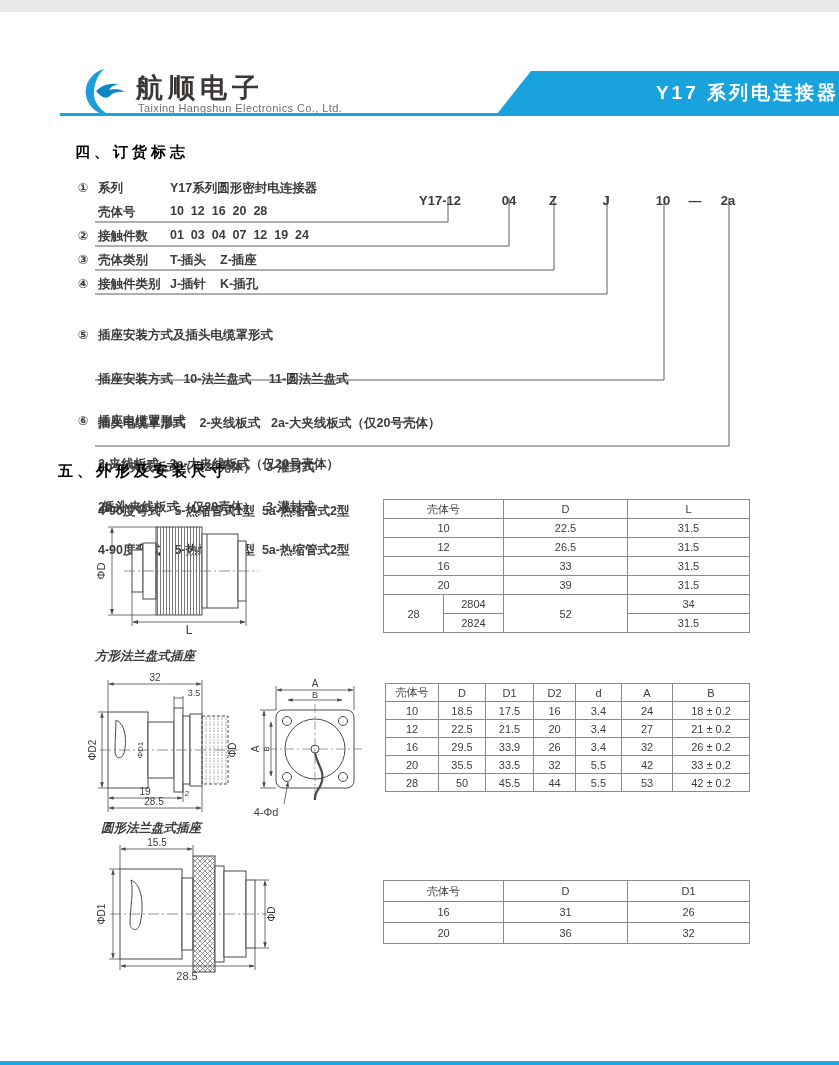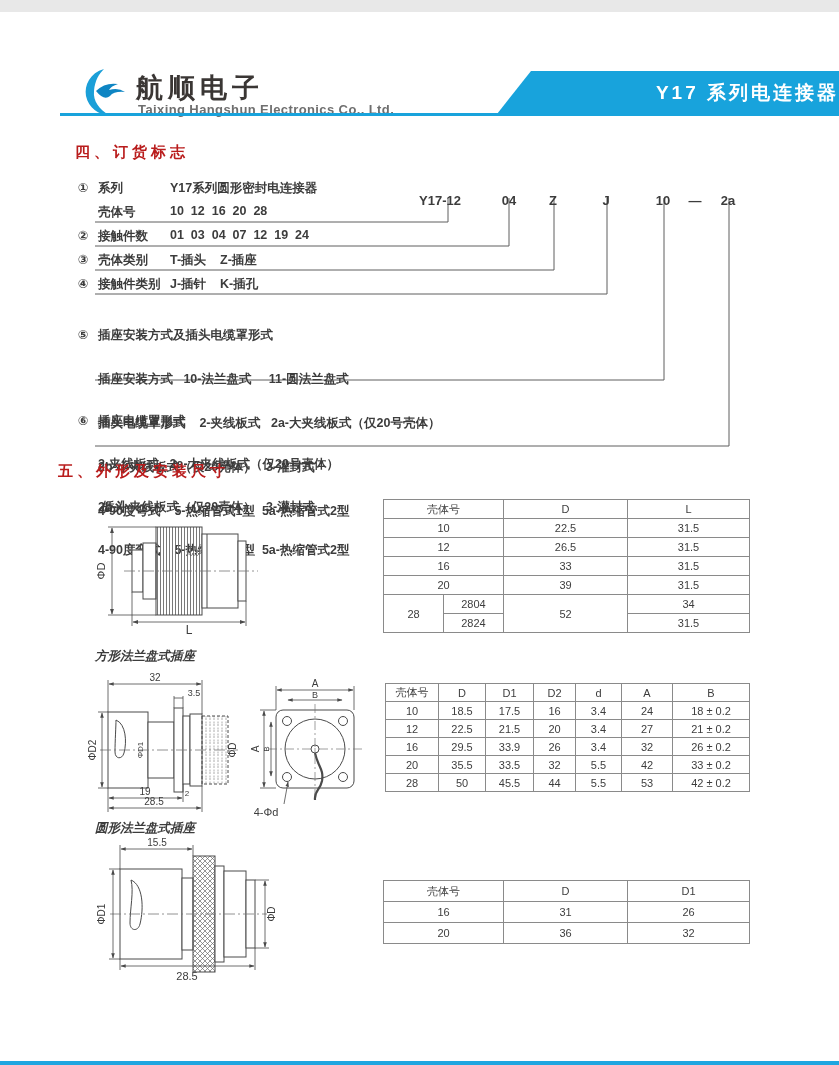--- a/index.html
+++ b/index.html
@@ -6,30 +6,30 @@
   #page{
     position:relative;width:839px;height:1065px;margin:12px auto;
     background:#ffffff;overflow:hidden;
     font-family:"Liberation Sans","DejaVu Sans",sans-serif;
     color:#3c3c3c;
   }
   .abs{position:absolute;}
 
   
   .logo-cn{font-size:27px;font-weight:bold;color:#3a3634;letter-spacing:5px;}
-  .logo-en{font-size:13px;color:#6f6f6f;letter-spacing:.4px;font-weight:bold;}
+  .logo-en{font-size:11px;color:#6f6f6f;letter-spacing:.4px;}
   .hdr-line{background:#18a3dc;height:3px;}
   .banner{
     background:#18a3dc;color:#fff;font-size:19px;font-weight:bold;
     letter-spacing:3px;text-align:right;line-height:43px;
     clip-path:polygon(34px 0,100% 0,100% 100%,0 100%);
   }
 
   
-  .sec-title{font-size:15px;font-weight:bold;color:#b91c1c;letter-spacing:4px;}
+  .sec-title{font-size:15px;font-weight:bold;color:#000000;letter-spacing:4px;}
 
   
   .ord-row{position:absolute;left:78px;display:flex;font-size:12.5px;font-weight:bold;color:#3c3c3c;white-space:pre;}
   .ord-row .num{width:20px;}
   .ord-row .lab{width:72px;}
   .ord-block{position:absolute;left:78px;font-size:12.5px;font-weight:bold;color:#3c3c3c;white-space:pre;}
   .ord-block .bl{line-height:16px;}
   .ord-block.tight .bl{line-height:15px;}
   .ord-block .first{display:flex;}
   .ord-block .num{width:20px;}
@@ -341,21 +341,21 @@
       <td>50</td>
       <td>45.5</td>
       <td>44</td>
       <td>5.5</td>
       <td>53</td>
       <td>42 ± 0.2</td>
     </tr>
   </tbody>
     </table>
 
-  <div class="abs drw-label" style="left:95px;top:808px">圆形法兰盘式插座</div>
+  <div class="abs drw-label" style="left:101px;top:808px">圆形法兰盘式插座</div>
 
   <svg class="abs" style="left:95px;top:824px" width="190" height="148" viewBox="0 0 190 148">
     <defs>
       <pattern id="xh3" patternUnits="userSpaceOnUse" width="5" height="5">
         <path d="M0 0 L5 5 M5 0 L0 5" stroke="#6a6a6a" stroke-width="0.7"></path>
       </pattern>
       <marker id="m3" viewBox="0 0 10 10" refX="9" refY="5" markerWidth="6.5" markerHeight="6.5" orient="auto-start-reverse">
         <path d="M0 1.5 L10 5 L0 8.5 z" fill="#4a4a4a"></path>
       </marker>
     </defs>

